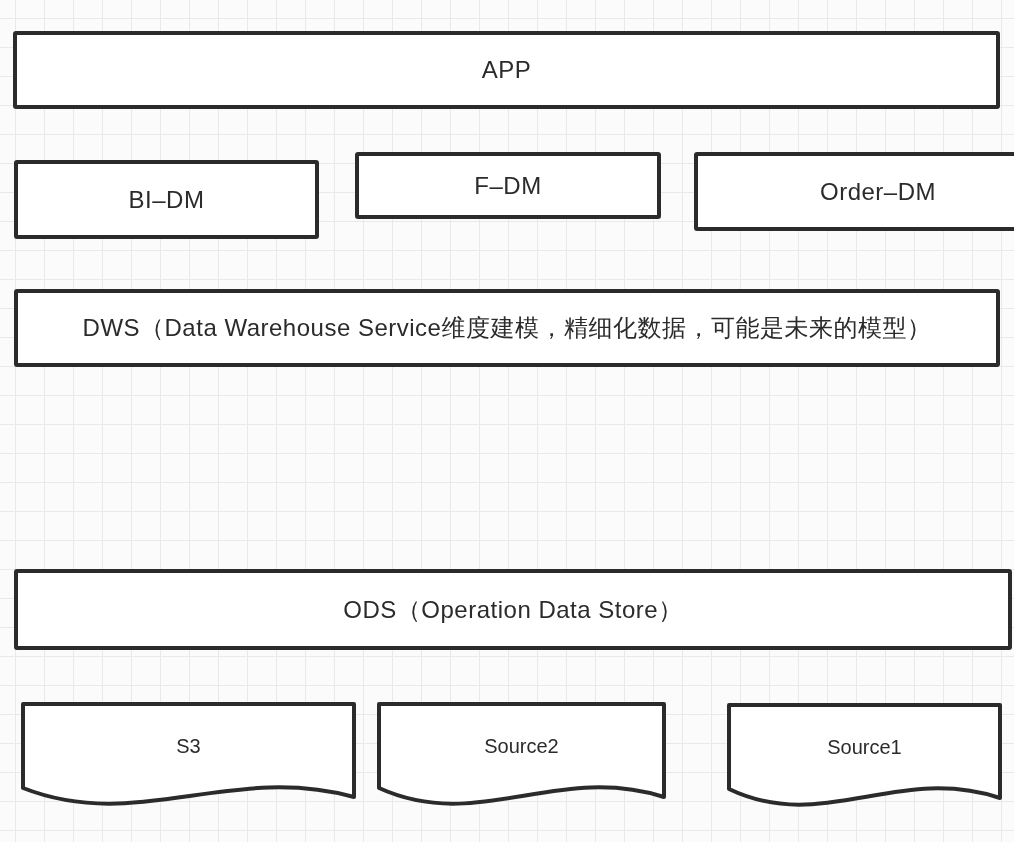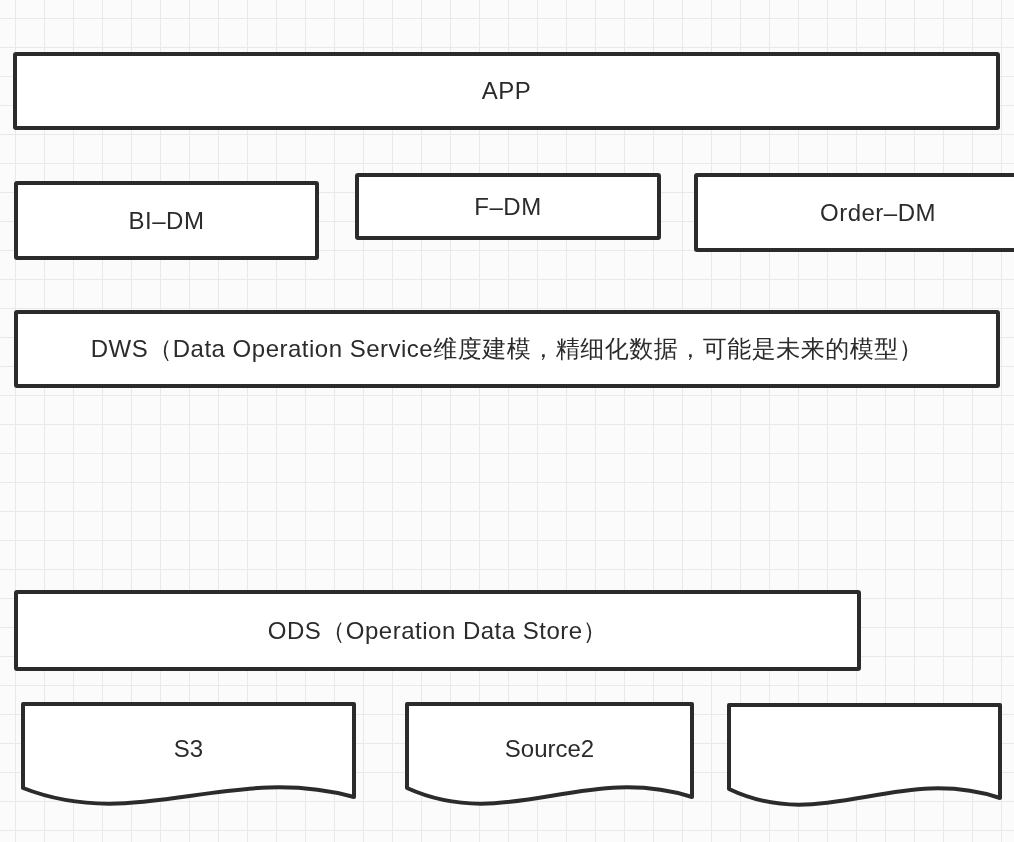--- a/index.html
+++ b/index.html
@@ -31,26 +31,25 @@
     border:4px solid var(--border);
     border-radius:3px;
     display:flex;
     align-items:center;
     justify-content:center;
     color:var(--text);
     font-size:24px;
     font-weight:500;
     letter-spacing:0.5px;
     white-space:nowrap;
-    margin-top:21px;
   }
   .doc{
     position:absolute;
     color:var(--text);
-    font-size:24px;
+    font-size:20px;
     font-weight:500;
   }
   .doc svg{position:absolute;left:0;top:0;display:block;}
   .doc-label{
     position:absolute;
     left:0;right:0;
     top:34px;
     text-align:center;
     white-space:nowrap;
   }
@@ -68,41 +67,42 @@
     <span>BI–DM</span>
   </div>
   <div class="box" style="left:355px;top:152px;width:306px;height:67px">
     <span>F–DM</span>
   </div>
   <div class="box" style="left:694px;top:152px;width:368px;height:79px">
     <span>Order–DM</span>
   </div>
 
   <div class="box" style="left:14px;top:289px;width:986px;height:78px">
-    <span>DWS（Data Operation Service维度建模，精细化数据，可能是未来的模型）</span>
+    <span>DWS（Data Warehouse Service维度建模，精细化数据，可能是未来的模型）</span>
   </div>
 
 
-  <div class="box" style="left:14px;top:569px;width:847px;height:81px">
+  <div class="box" style="left:14px;top:569px;width:998px;height:81px">
     <span>ODS（Operation Data Store）</span>
   </div>
 
   <div class="doc" style="left:20px;top:701px;width:337px;height:118px">
     <svg width="337" height="118" viewBox="0 0 337 118" aria-hidden="true">
       <path d="M3,3 L334,3 L334,96 C209,62 118,132 3,87 Z" fill="var(--box-fill)" stroke="var(--border)" stroke-width="4" stroke-linejoin="round"></path>
     </svg>
     <span class="doc-label">S3</span>
   </div>
 
-  <div class="doc" style="left:404px;top:701px;width:291px;height:118px">
+  <div class="doc" style="left:376px;top:701px;width:291px;height:118px">
     <svg width="291" height="118" viewBox="0 0 291 118" aria-hidden="true">
       <path d="M3,3 L288,3 L288,96 C180,62 102,132 3,87 Z" fill="var(--box-fill)" stroke="var(--border)" stroke-width="4" stroke-linejoin="round"></path>
     </svg>
     <span class="doc-label">Source2</span>
   </div>
 
   <div class="doc" style="left:726px;top:702px;width:277px;height:118px">
     <svg width="277" height="118" viewBox="0 0 277 118" aria-hidden="true">
       <path d="M3,3 L274,3 L274,96 C171,62 97,132 3,87 Z" fill="var(--box-fill)" stroke="var(--border)" stroke-width="4" stroke-linejoin="round"></path>
     </svg>
+    <span class="doc-label">Source1</span>
   </div>
 
 </div>
 
 </body></html>

